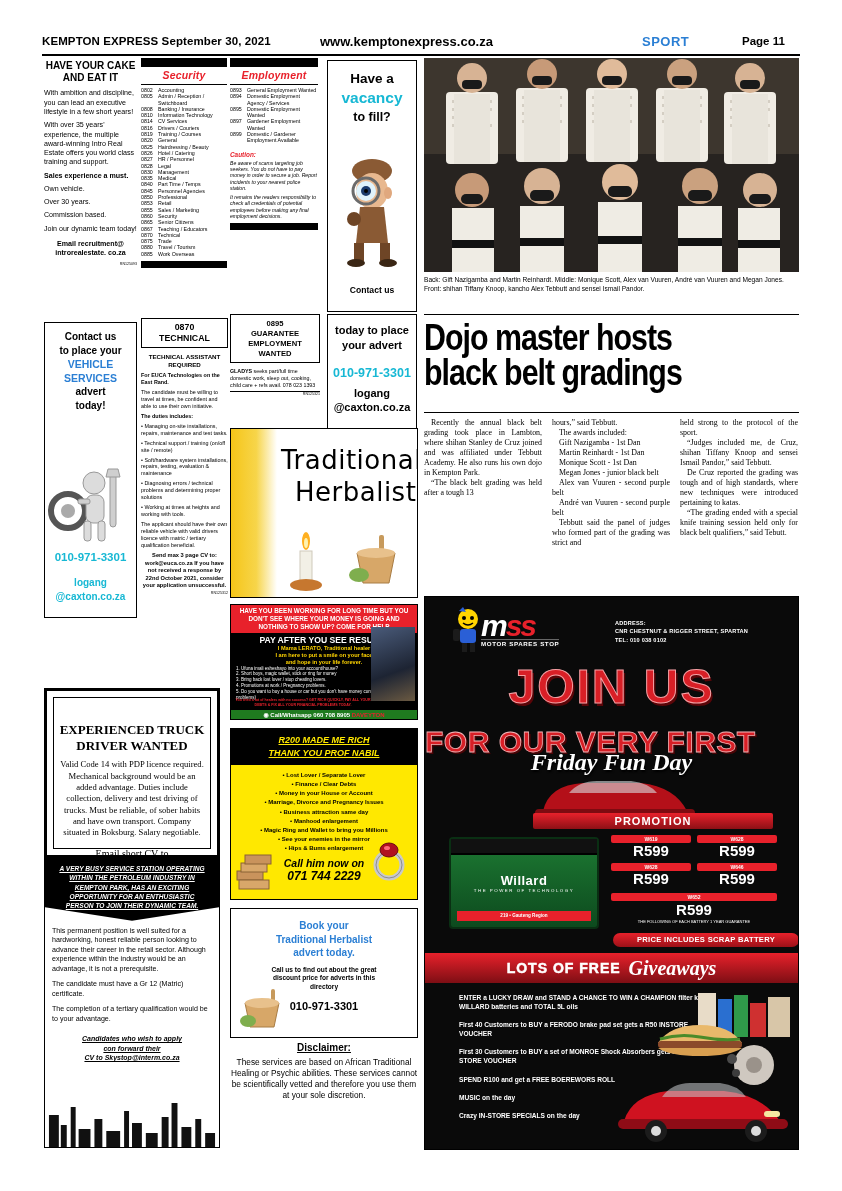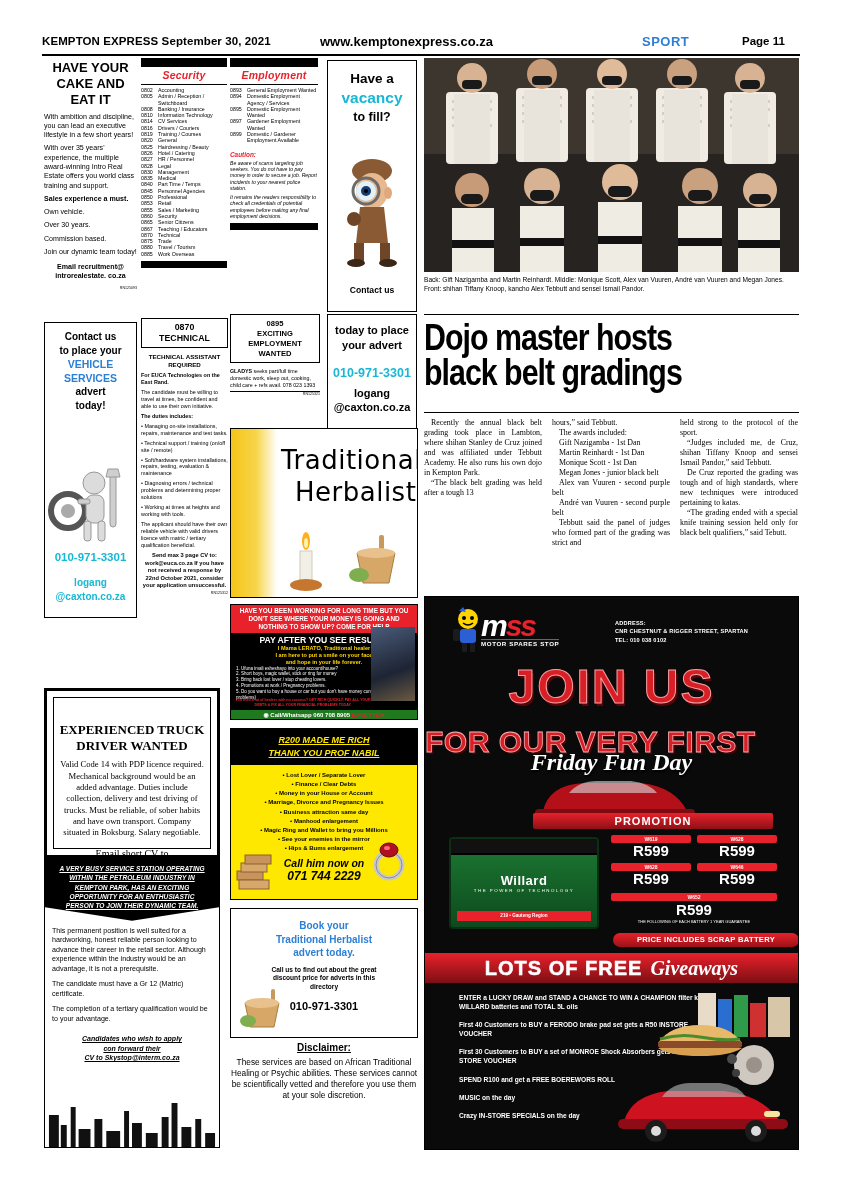--- a/index.html
+++ b/index.html
@@ -21,21 +21,21 @@
   .mh-url  { position:absolute; left:278px; font-size:13px; font-weight:600; }
   .mh-sport{ position:absolute; left:600px; font-size:13px; font-weight:bold; color:#2b7fd4; letter-spacing:.5px;}
   .mh-page { position:absolute; left:700px; font-size:11.5px; font-weight:600; }
   .mh-rule { position:absolute; left:42px; top:54px; width:758px; height:2px; background:#000; }
 
   
   .box { position:absolute; border:1px solid #000; background:#fff; overflow:hidden; }
 
   
   #cake { left:44px; top:60px; width:93px; height:252px; border:none; }
-  #cake h3 { font-size:13px; font-weight:bold; text-align:center; line-height:1.22; margin-bottom:5px;}
+  #cake h3 { font-size:10px; font-weight:bold; text-align:center; line-height:1.22; margin-bottom:5px;}
   #cake p  { font-size:7.1px; line-height:1.31; margin-bottom:4px; }
   #cake .b { font-weight:bold; }
   #cake .em{ font-weight:bold; text-align:center; line-height:1.3; }
 
   
   .listcol { position:absolute; }
   .list-hdr{ background:#000; height:9px; width:100%; }
   .list-ttl{
     color:#e8212b; font-style:italic; font-weight:bold; font-size:10.5px;
     text-align:center; padding:2px 0 3px; letter-spacing:.2px;
@@ -199,21 +199,21 @@
   .priceall .code{ background:#e8212b; color:#fff; font-size:5px; font-weight:bold; border-radius:2px; padding:1px 16px;}
   .priceall .amt{ color:#fff; font-weight:bold; font-size:15px;}
   .priceall .note{ color:#fff; font-size:4px; line-height:1.25; margin-top:1px;}
   .scrap{ position:absolute; left:188px; top:336px; width:186px; height:14px;
           background:linear-gradient(180deg,#e8212b,#9c1118); border-radius:7px;
           color:#fff; font-weight:bold; font-size:7.6px; text-align:center; line-height:14px; letter-spacing:.3px;}
 
   .giveband{ position:absolute; left:0; top:356px; width:100%; height:30px;
              background:linear-gradient(180deg,#e8212b,#7e0e14);
              display:flex; align-items:center; justify-content:center; gap:8px;}
-  .giveband .t1{ color:#fff; font-weight:bold; font-size:20px; letter-spacing:1px; -webkit-text-stroke:.5px #fff;}
+  .giveband .t1{ color:#fff; font-weight:bold; font-size:14px; letter-spacing:1px; -webkit-text-stroke:.5px #fff;}
   .giveband .t2{ color:#fff; font-style:italic; font-weight:bold; font-size:20px; font-family:"Liberation Serif", serif;}
   .givelist{ position:absolute; left:34px; top:396px; width:250px;}
   .givelist p{ color:#fff; font-size:6.6px; font-weight:bold; line-height:1.38; margin-bottom:9px;}
   .mss-car2{ position:absolute; right:6px; bottom:6px; width:178px; height:76px;}
   .mss-sandwich{ position:absolute; right:52px; bottom:92px; width:92px; height:40px;}
   .mss-prods{ position:absolute; right:6px; top:392px; width:96px; height:52px;}
   .mss-disc{ position:absolute; right:16px; top:444px; width:60px; height:46px;}
 </style>
 </head>
 <body>
@@ -458,21 +458,21 @@
         <p>• Working at times at heights and working with tools.</p>
       </div>
     <p>The applicant should have their own reliable vehicle with valid drivers licence with matric / tertiary qualification beneficial.</p>
     <div class="cta">Send max 3 page CV to: work@euca.co.za If you have not received a response by 22nd October 2021, consider your application unsuccessful.</div>
     <div class="ref">RN125312</div>
   </div>
 
   <div class="box" id="dom">
     <div class="code">
       <span>0895</span><br>
-      <span>EXCITING</span><br>
+      <span>GUARANTEE</span><br>
       <span>EMPLOYMENT</span><br>
       <span>WANTED</span>
     </div>
     <div class="ad">
       <b>GLADYS</b>
       <span>seeks part/full time domestic work, sleep out, cooking, child care + refs avail. 078 023 1393</span>
     </div>
     <div class="ref">RN125321</div>
   </div>
 

